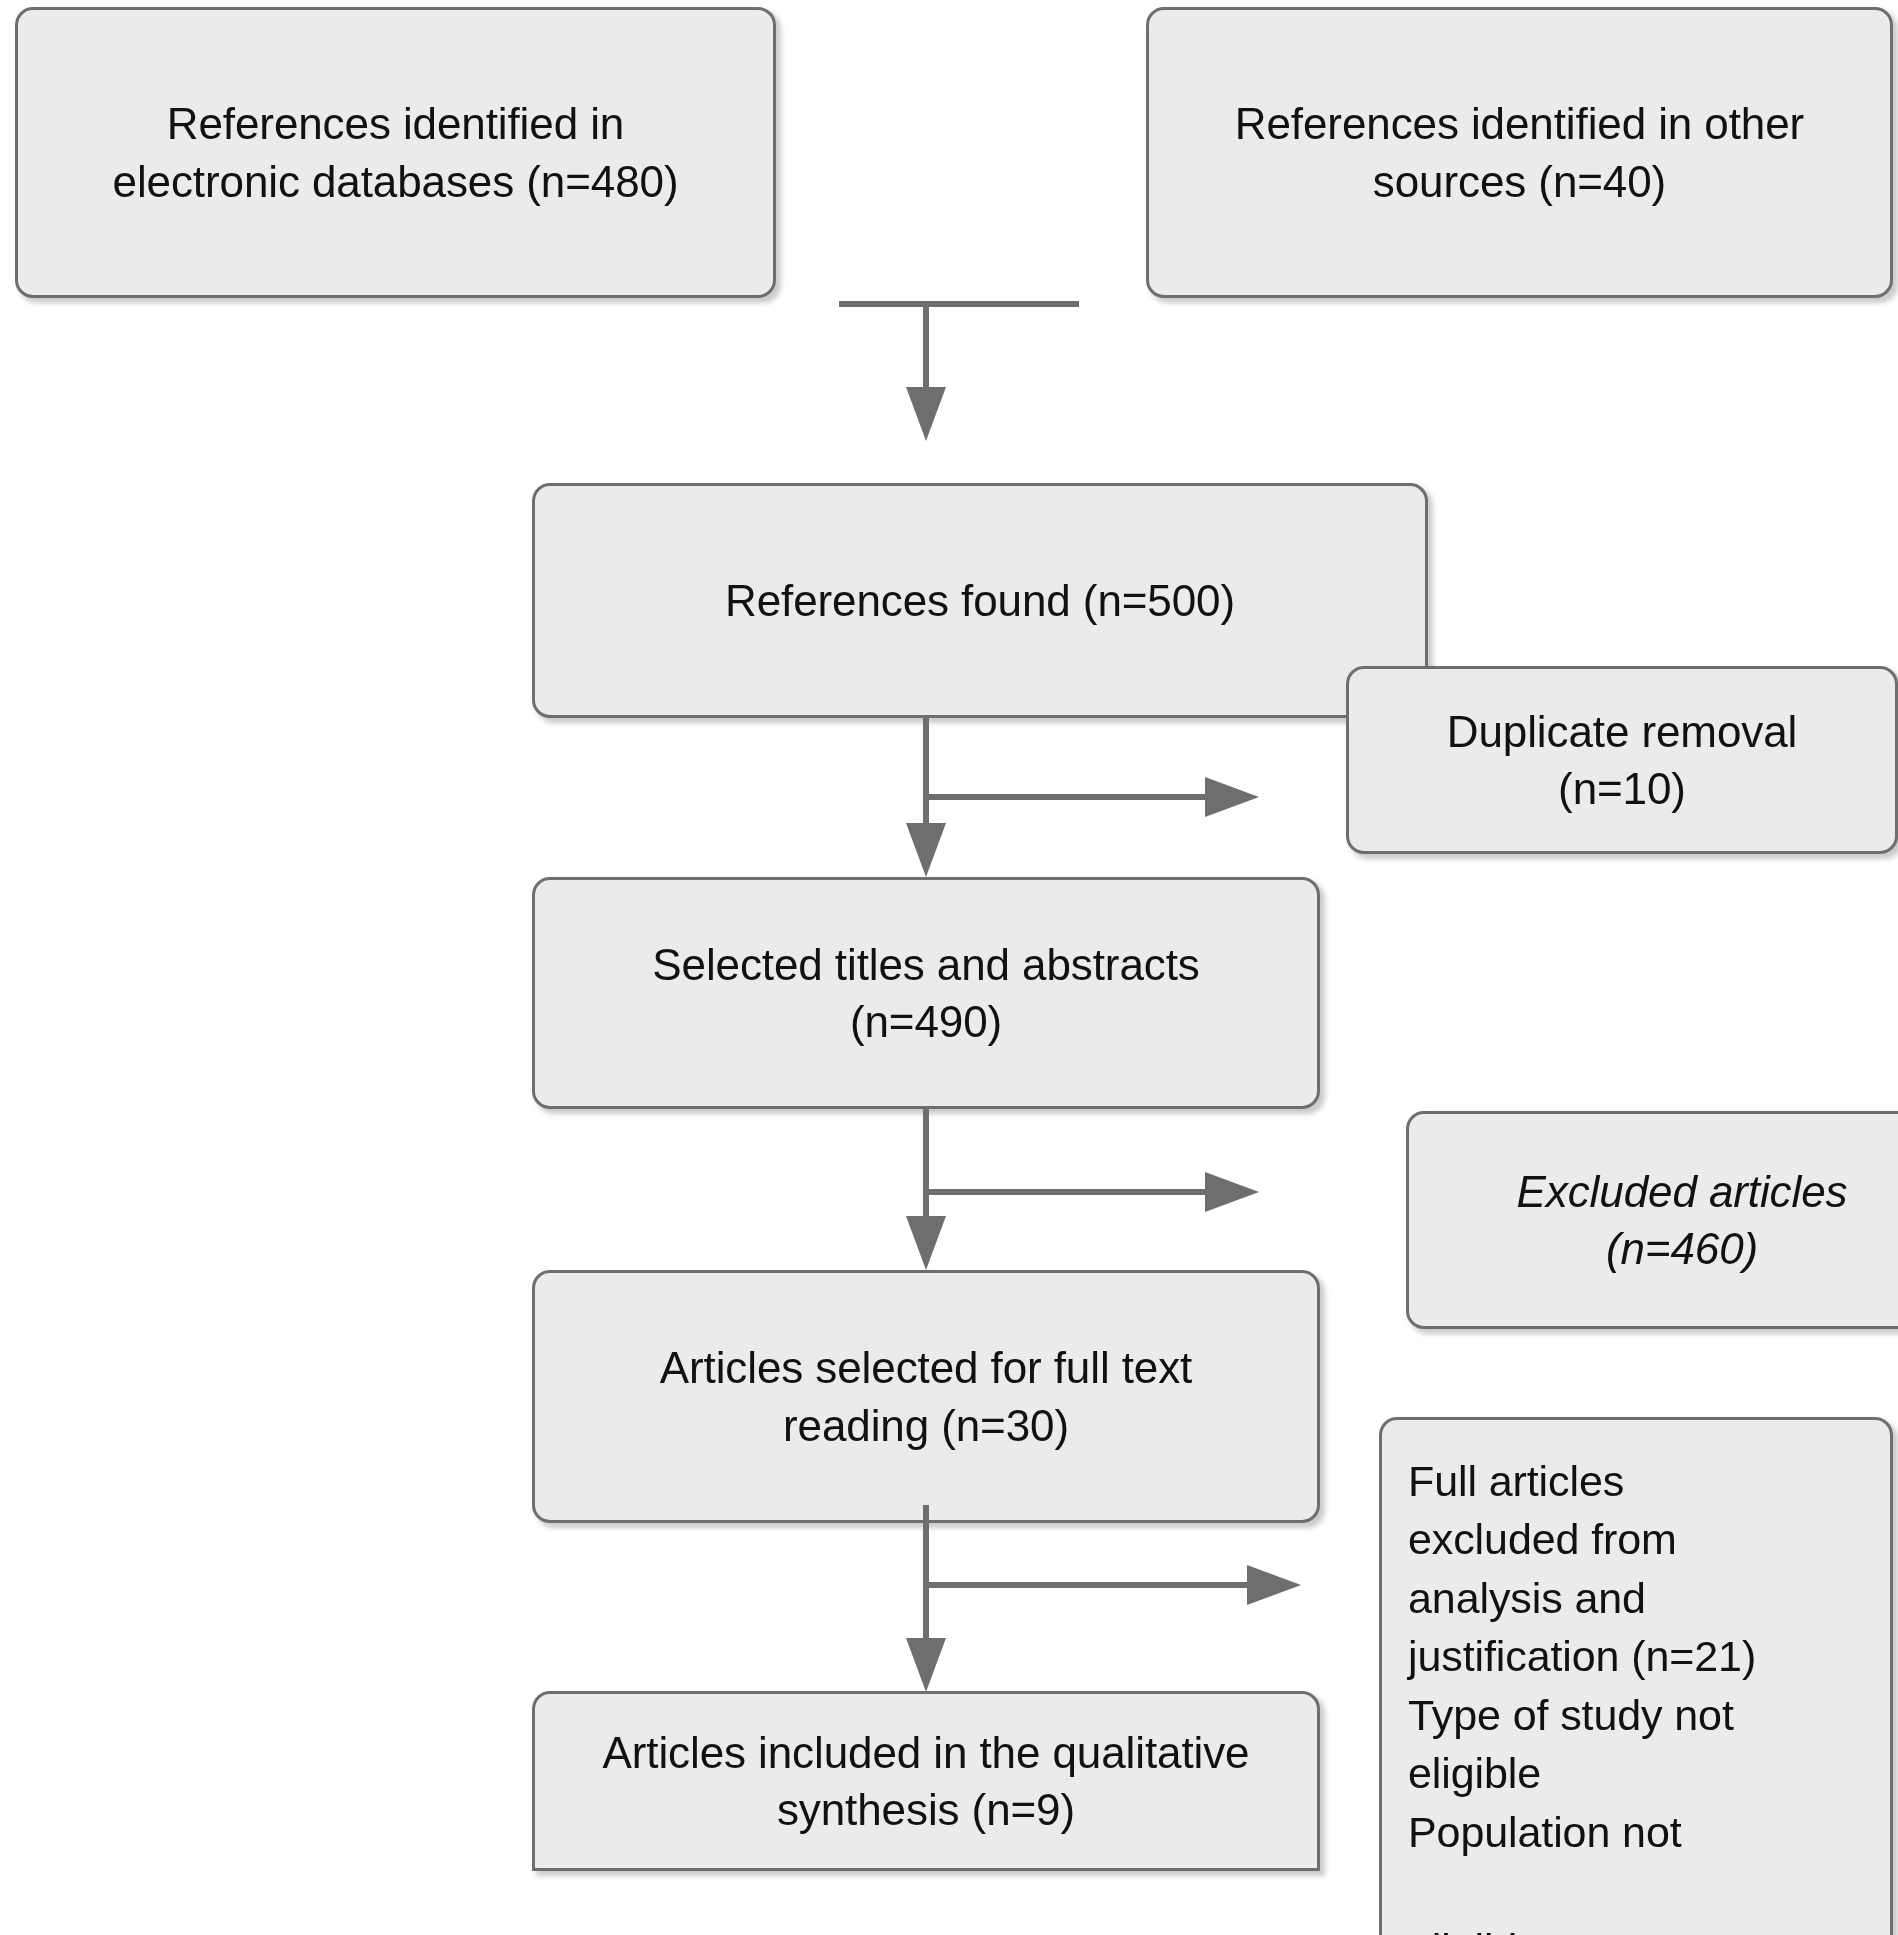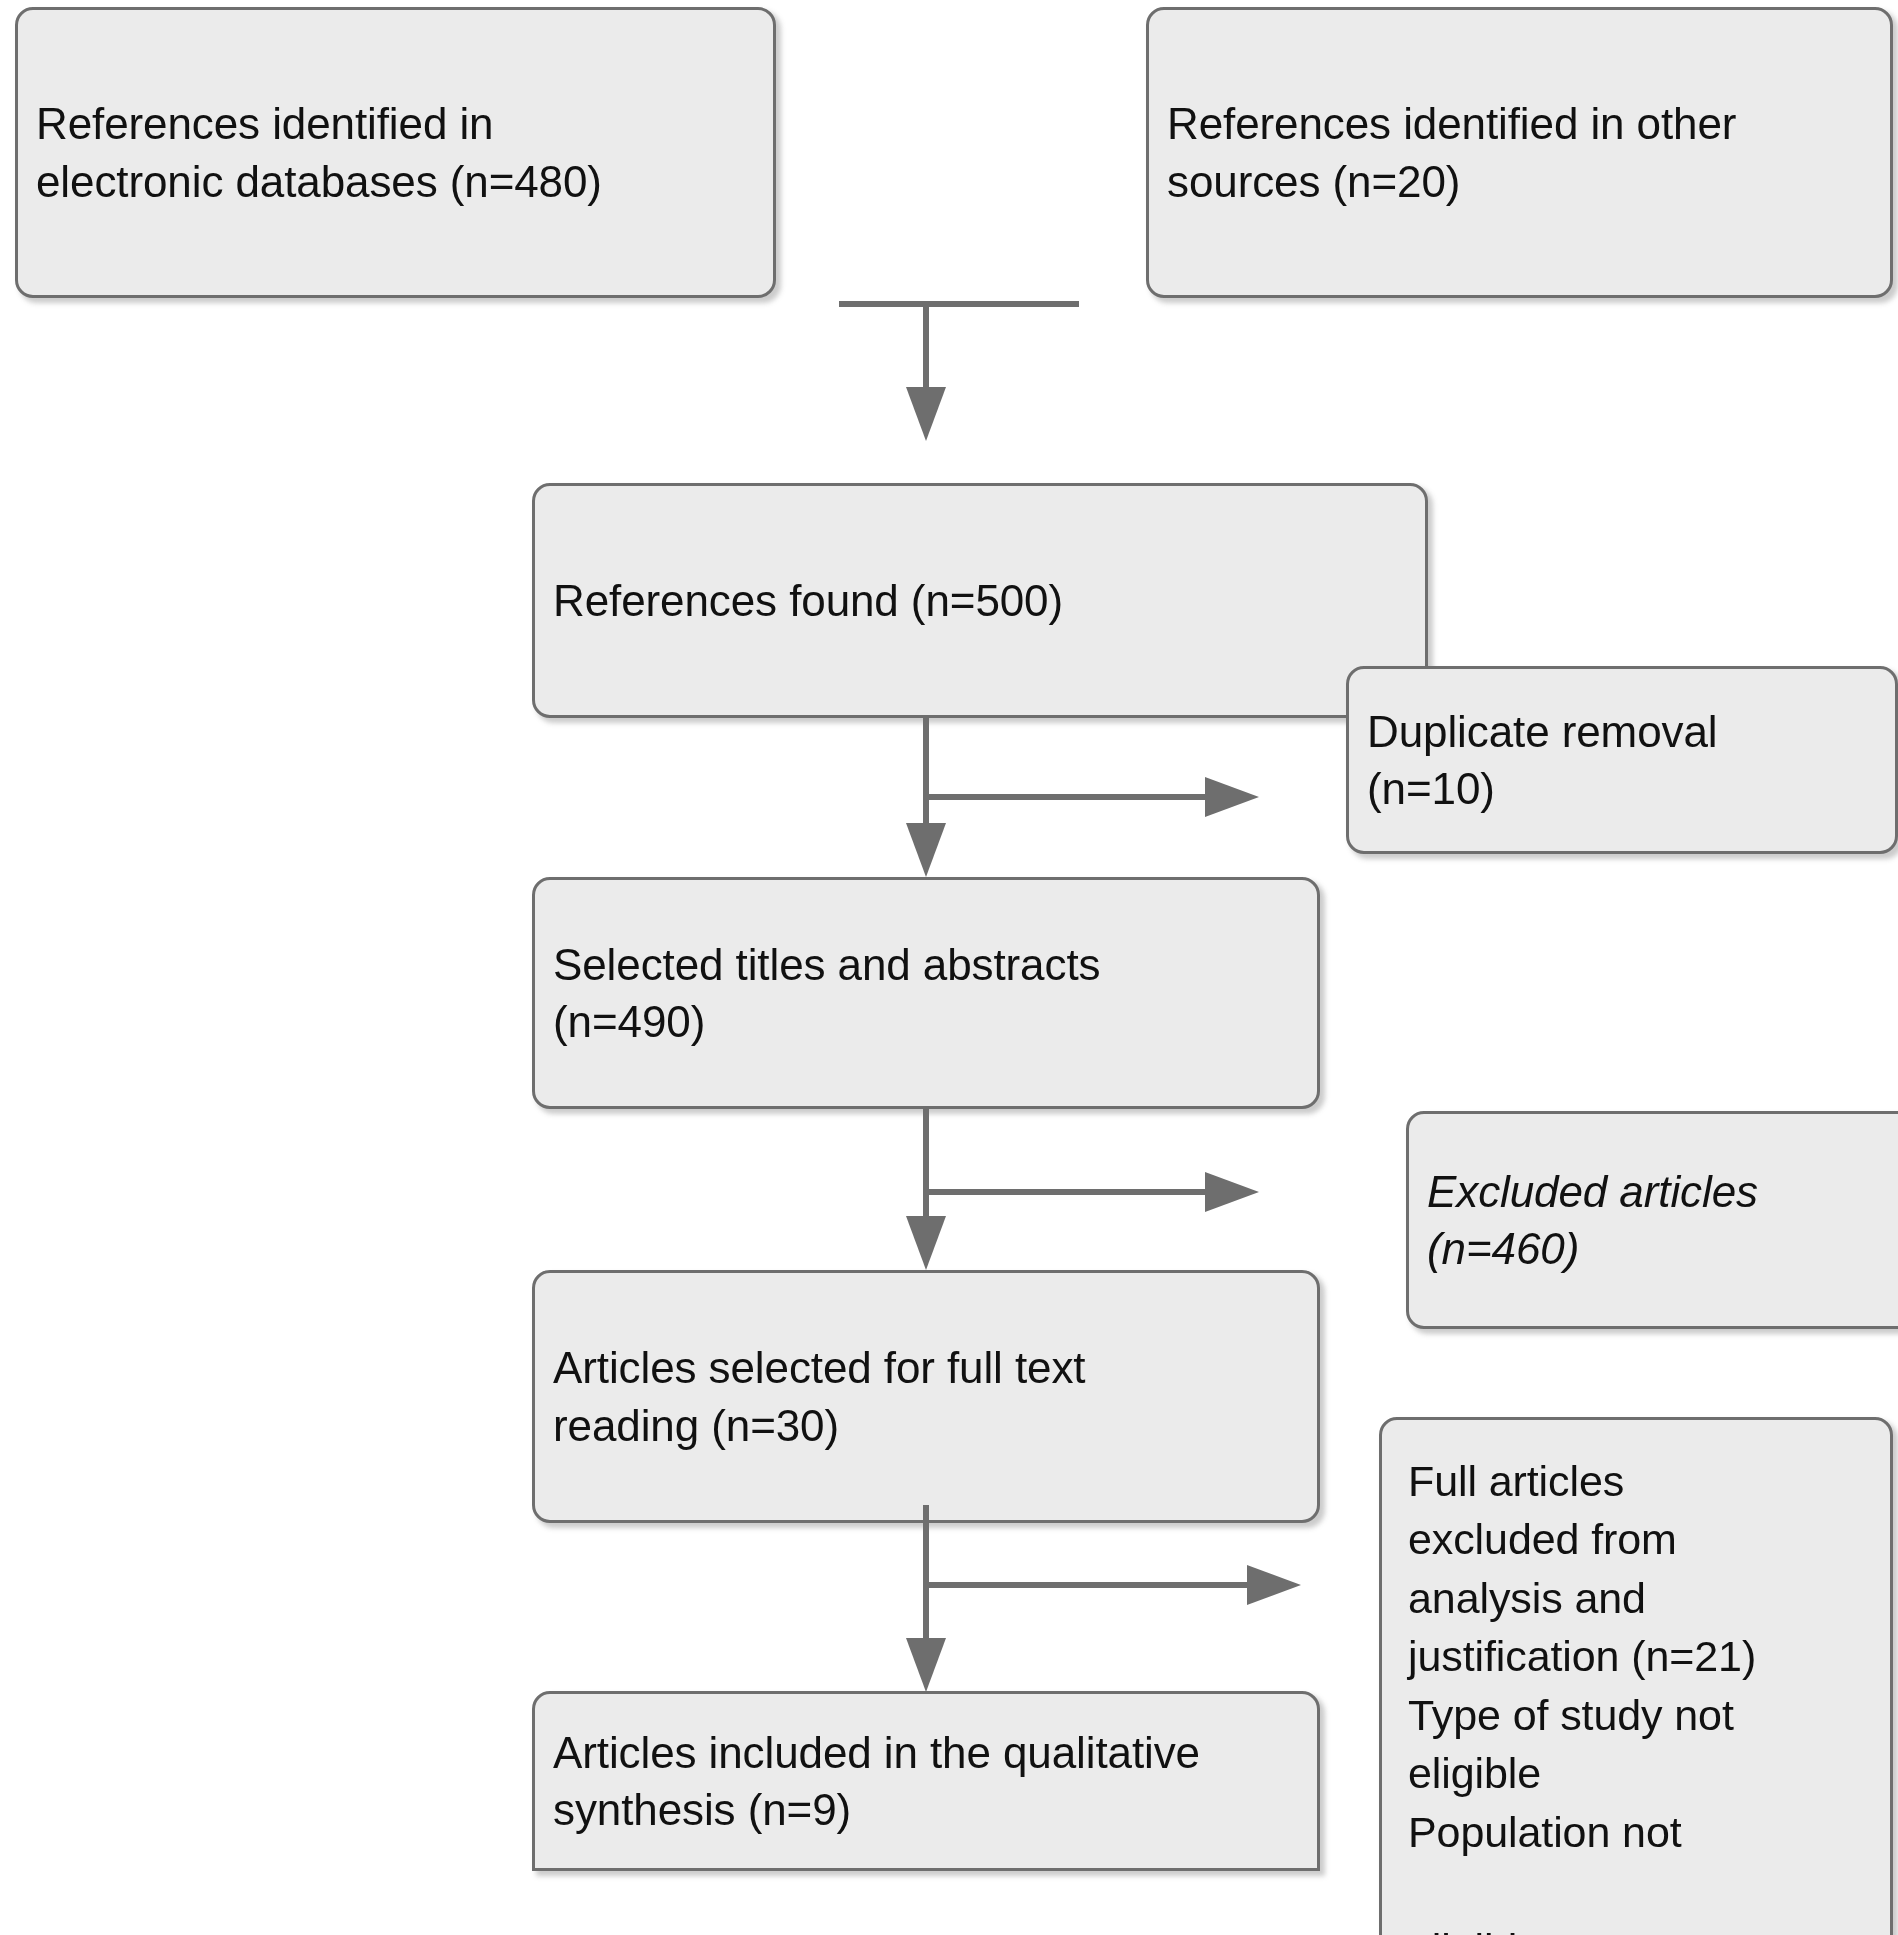--- a/index.html
+++ b/index.html
@@ -28,21 +28,21 @@
     align-items: center;
     justify-content: center;
     color: #111111;
     font-size: 44px;
     line-height: 1.30;
     letter-spacing: -0.1px;
   }
   .node .txt {
     display: block;
     width: 100%;
-    text-align: left;
+    text-align: center;
     padding: 0 18px;
     white-space: pre-line;
   }
   .node.left-align .txt {
     text-align: left;
     padding: 0 0 0 26px;
   }
   .node.left-align {
     align-items: flex-start;
     padding-top: 32px;
@@ -112,21 +112,21 @@
 
 <div id="canvas">
 
   <div class="node" id="box-electronic">
     <span class="txt">References identified in
 electronic databases (n=480)</span>
   </div>
 
   <div class="node" id="box-other">
     <span class="txt">References identified in other
-sources (n=20)</span>
+sources (n=40)</span>
   </div>
 
   <div class="line-h" id="t-bar"></div>
   <div class="line-v" id="t-stem"></div>
   <div class="arrow-down" id="t-arrow"></div>
 
   <div class="node" id="box-found">
     <span class="txt">References found (n=500)</span>
   </div>
 

